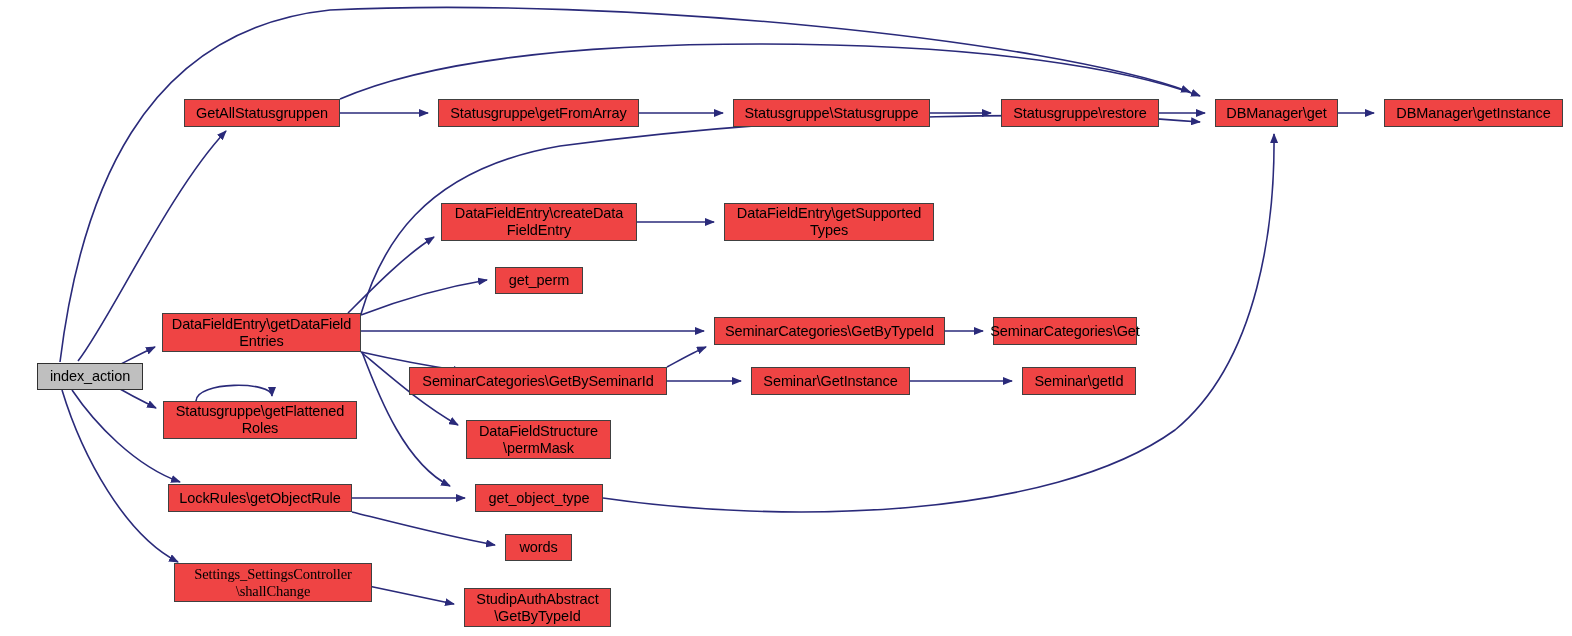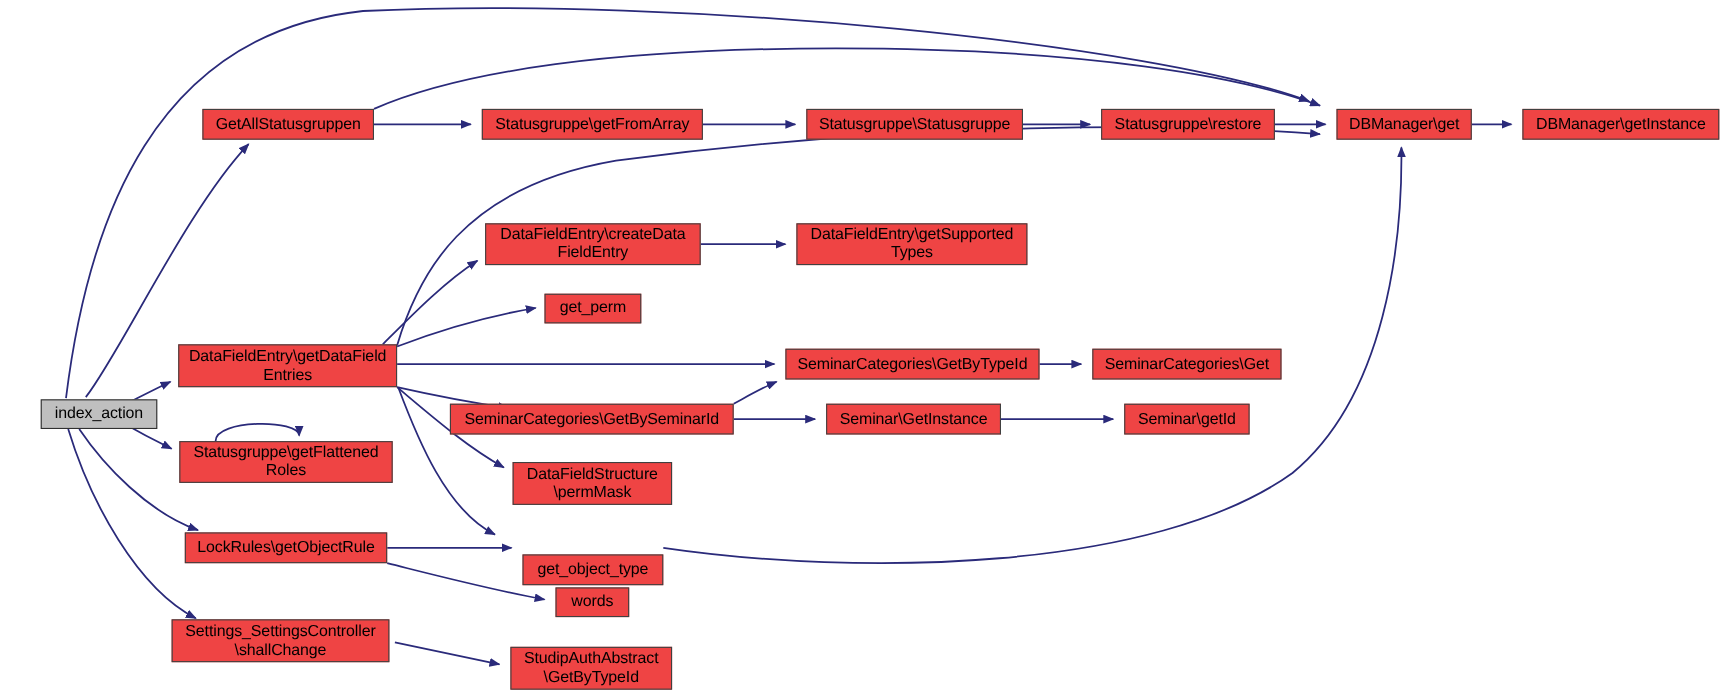--- a/index.html
+++ b/index.html
@@ -109,29 +109,29 @@
   <div class="node" style="left: 1215px; top: 99px; width: 123px; height: 28px;">DBManager\get</div>
   <div class="node" style="left: 1384px; top: 99px; width: 179px; height: 28px;">DBManager\getInstance</div>
   <div class="node" style="left: 441px; top: 203px; width: 196px; height: 38px;">DataFieldEntry\createData
 FieldEntry</div>
   <div class="node" style="left: 724px; top: 203px; width: 210px; height: 38px;">DataFieldEntry\getSupported
 Types</div>
   <div class="node" style="left: 495px; top: 267px; width: 88px; height: 27px;">get_perm</div>
   <div class="node" style="left: 162px; top: 313px; width: 199px; height: 39px;">DataFieldEntry\getDataField
 Entries</div>
   <div class="node" style="left: 714px; top: 317px; width: 231px; height: 28px;">SeminarCategories\GetByTypeId</div>
-  <div class="node" style="left: 993px; top: 317px; width: 172px; height: 28px;">SeminarCategories\Get</div>
+  <div class="node" style="left: 993px; top: 317px; width: 144px; height: 28px;">SeminarCategories\Get</div>
   <div class="node" style="left: 409px; top: 367px; width: 258px; height: 28px;">SeminarCategories\GetBySeminarId</div>
   <div class="node" style="left: 751px; top: 367px; width: 159px; height: 28px;">Seminar\GetInstance</div>
   <div class="node" style="left: 1022px; top: 367px; width: 114px; height: 28px;">Seminar\getId</div>
   <div class="node" style="left: 163px; top: 401px; width: 194px; height: 38px;">Statusgruppe\getFlattened
 Roles</div>
   <div class="node" style="left: 466px; top: 420px; width: 145px; height: 39px;">DataFieldStructure
 \permMask</div>
   <div class="node" style="left: 168px; top: 484px; width: 184px; height: 28px;">LockRules\getObjectRule</div>
-  <div class="node" style="left: 475px; top: 504px; width: 128px; height: 28px;">get_object_type</div>
+  <div class="node" style="left: 475px; top: 484px; width: 128px; height: 28px;">get_object_type</div>
   <div class="node" style="left: 505px; top: 534px; width: 67px; height: 27px;">words</div>
-  <div class="node" style="left: 156px; top: 563px; width: 198px; height: 39px;">Settings_SettingsController
+  <div class="node" style="left: 174px; top: 563px; width: 198px; height: 39px; font-family: Liberation Serif, serif;">Settings_SettingsController
 \shallChange</div>
   <div class="node" style="left: 464px; top: 588px; width: 147px; height: 39px;">StudipAuthAbstract
 \GetByTypeId</div>
 
 </div>
 
 </body></html>

